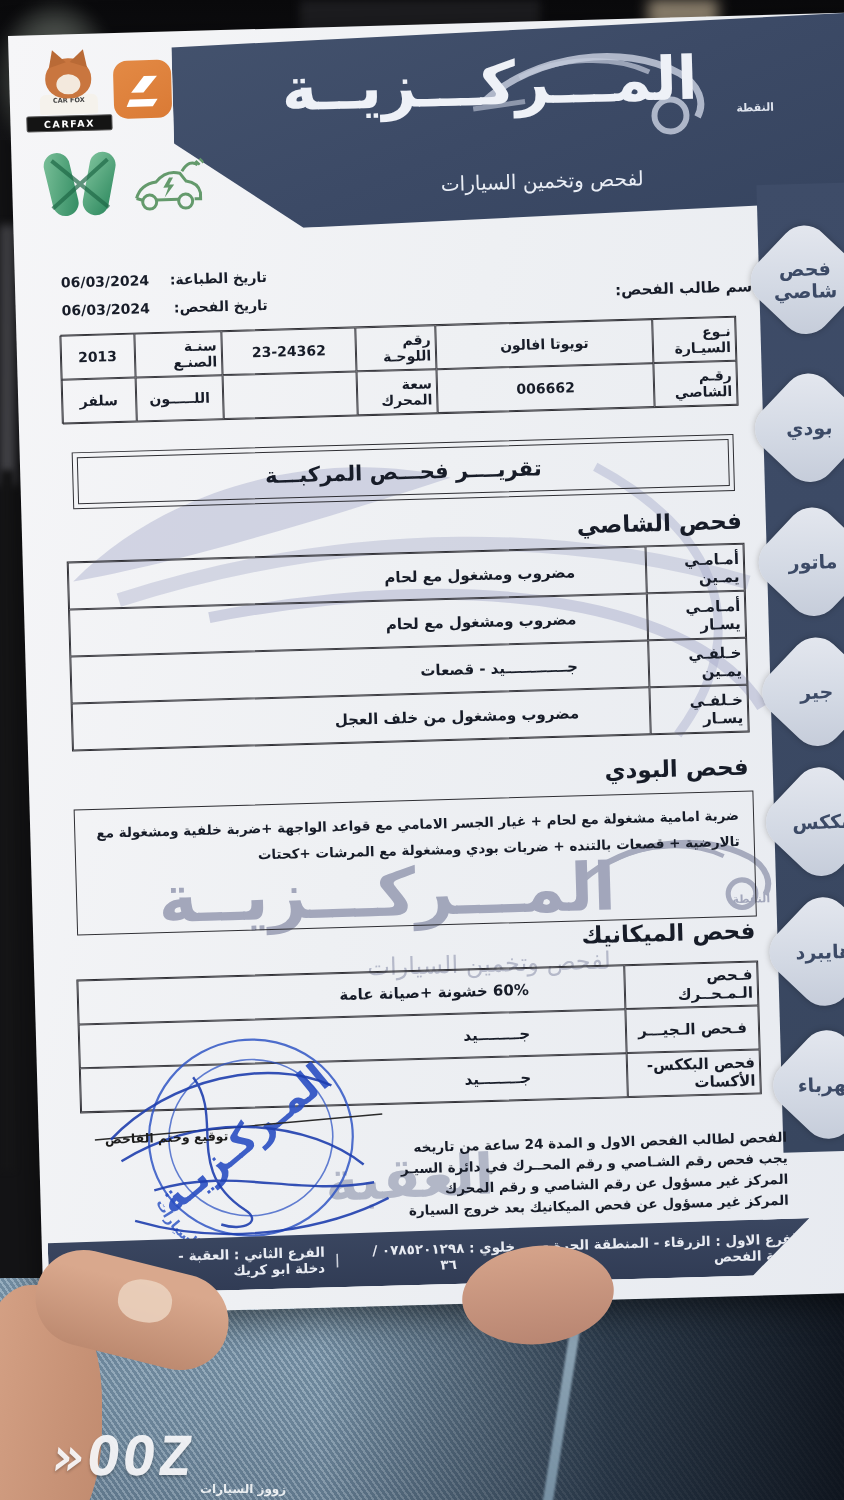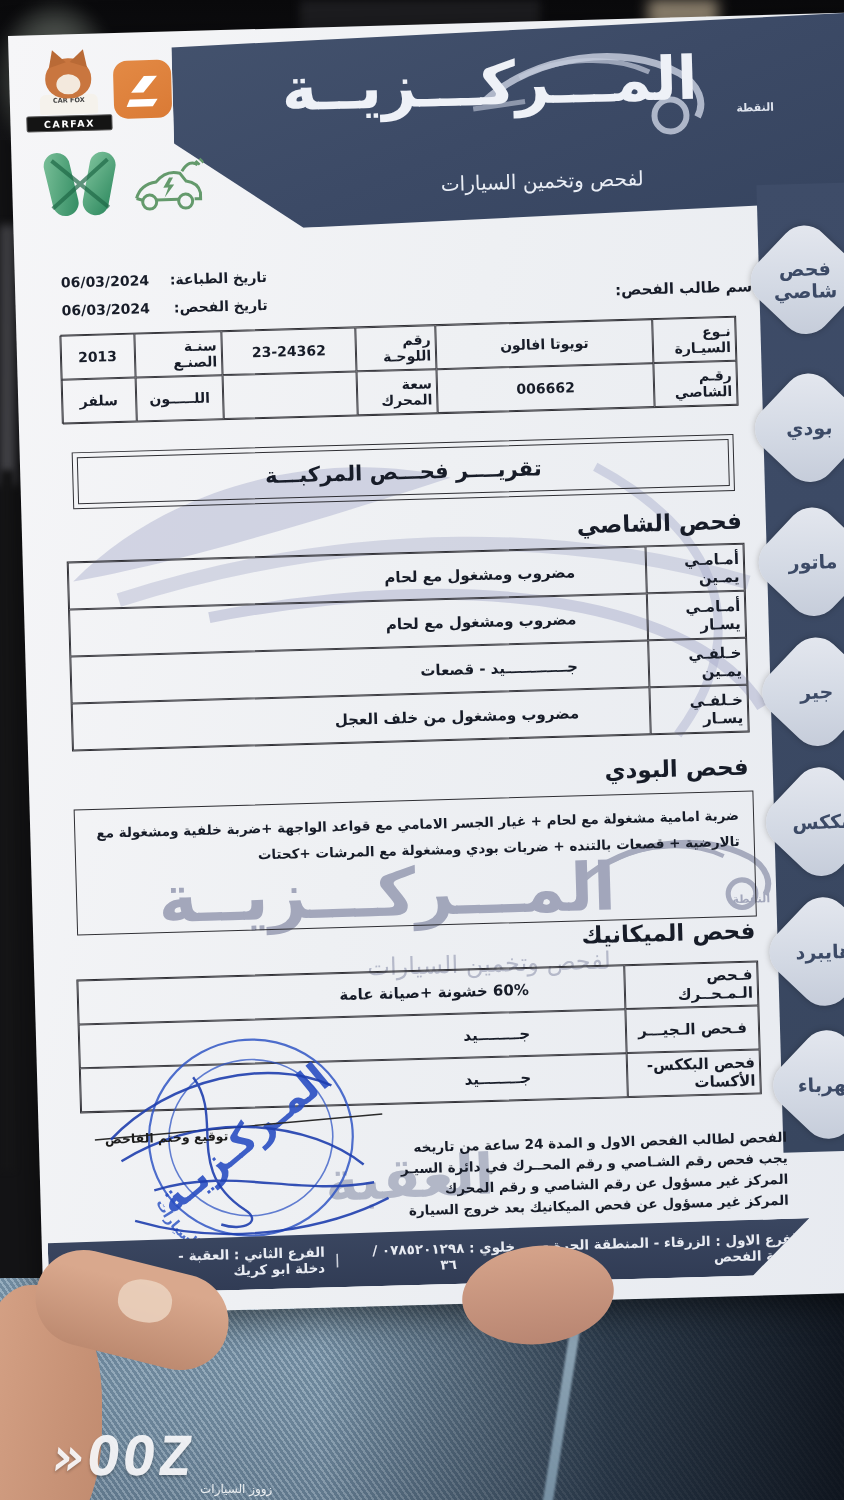--- a/index.html
+++ b/index.html
@@ -109,21 +109,21 @@
   
   .palm{left:-28px;top:1285px;width:130px;height:260px;background:linear-gradient(100deg,#d7a488,#c08a6e);border-radius:45%;z-index:6;}
   .thumb{left:34px;top:1262px;width:196px;height:96px;border-radius:48px;transform:rotate(14deg);
          background:linear-gradient(180deg,#d9a88d 20%,#bd8a70);z-index:6;}
   .thumb-nail{left:118px;top:1280px;width:54px;height:42px;border-radius:45%;background:#ead0bd;transform:rotate(10deg);z-index:7;opacity:.9;}
   .fingertip{left:462px;top:1246px;width:152px;height:98px;border-radius:50%;transform:rotate(-6deg);
              background:linear-gradient(180deg,#d5a38a,#b98672);z-index:6;}
   .zooz{left:52px;top:1425px;z-index:8;color:rgba(250,250,252,.92);transform:skewX(-8deg);
         font-family:"DejaVu Sans Mono","Liberation Mono",monospace;font-weight:bold;}
   .zooz .big{font-size:54px;letter-spacing:3px;text-shadow:0 2px 3px rgba(0,0,0,.25);}
-  .zooz-sub{left:200px;top:1482px;z-index:8;color:rgba(255,255,255,.85);font-size:12px;font-weight:normal;direction:rtl;}
+  .zooz-sub{left:200px;top:1482px;z-index:8;color:rgba(255,255,255,.85);font-size:12px;font-weight:bold;direction:rtl;}
 </style>
 </head>
 <body>
 
 <div id="photo">
 
   <div class="abs bg-dash"></div>
   <div class="abs bg-vent"></div>
   <div class="abs bg-pillar"></div>
   <div class="abs bg-glare"></div>

